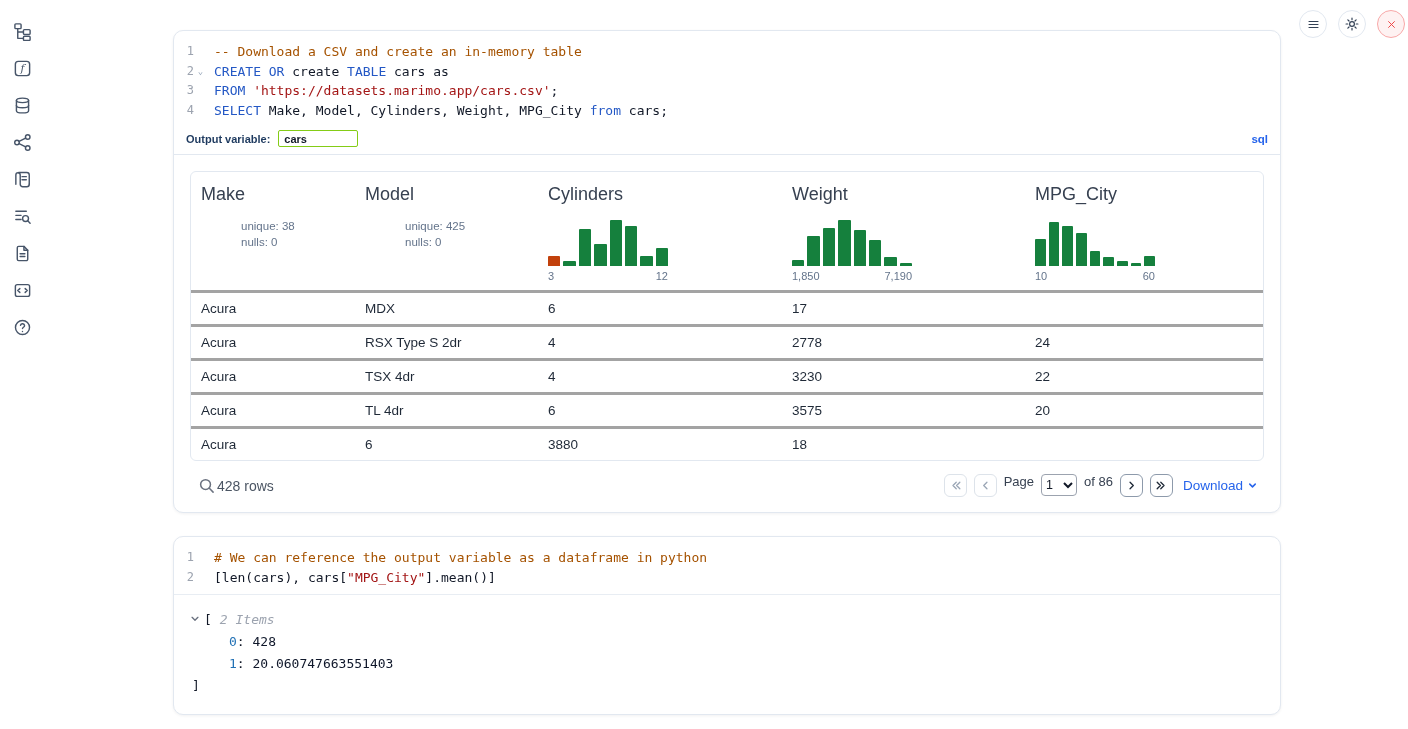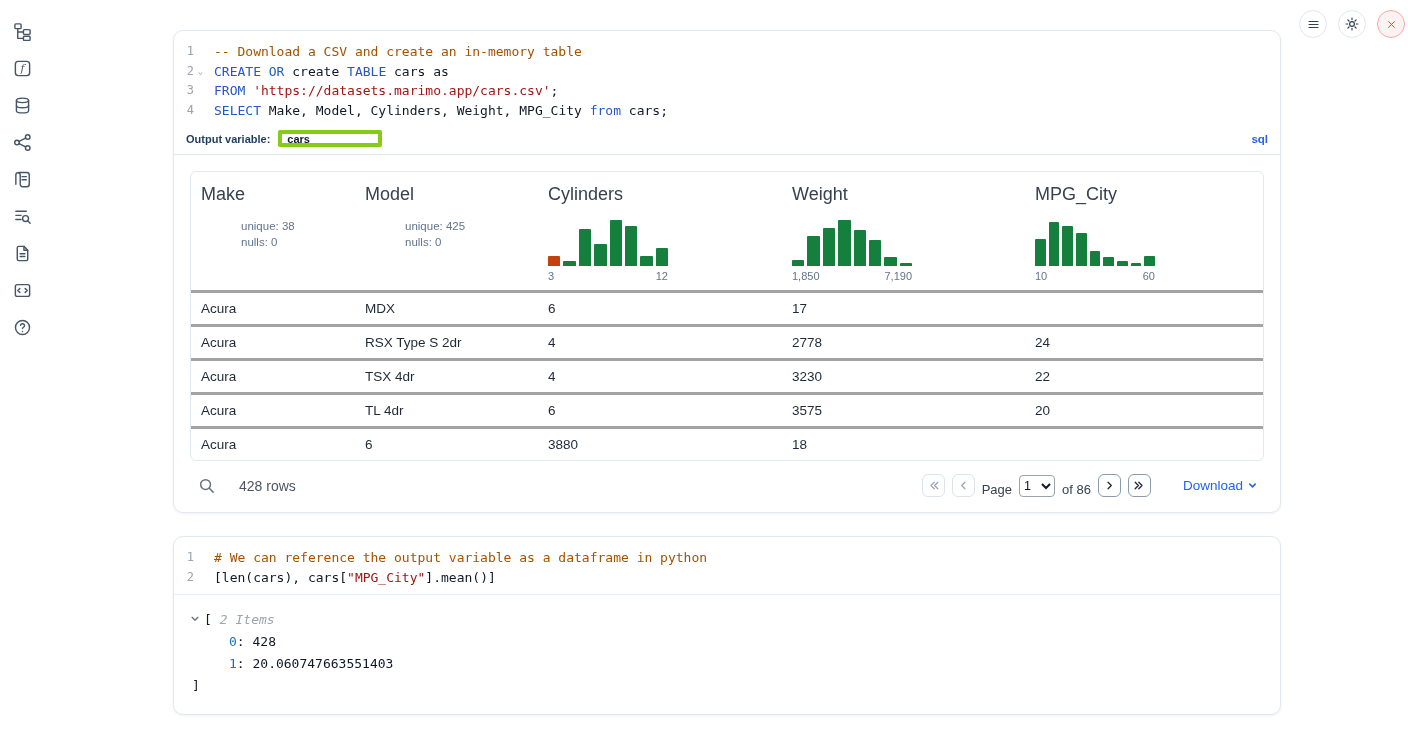--- a/index.html
+++ b/index.html
@@ -40,44 +40,44 @@
   .fold { width: 13px; flex: none; color: #94a3b8; font-size: 9px; text-align: center; line-height: 19.5px; }
   .code-text { padding-left: 7px; color: #111827; }
   .tok-plain   { color: #111827; }
   .tok-keyword { color: var(--keyword); }
   .tok-comment { color: var(--comment); }
   .tok-string  { color: var(--string); }
   
   .outvar-row { display: flex; align-items: center; gap: 8px; padding: 3px 12px 7px; border-bottom: 1px solid #e2e8f0; }
   .outvar-label { font-size: 11px; font-weight: 700; color: #1e3a5f; }
   .outvar-input {
-    width: 104px; height: 17px; border: 4px solid #84cc16; border-radius: 2px;
+    width: 80px; height: 17px; border: 1px solid #84cc16; border-radius: 2px;
     font-size: 11px; font-weight: 600; padding: 0 5px; color: #111827;
     font-family: "Liberation Sans", sans-serif;
   }
   .lang-badge { margin-left: auto; font-size: 11.5px; font-weight: 600; color: var(--accent); cursor: pointer; }
   
   .output-area { padding: 16px 16px 0; }
   .table-card { border: 1px solid #e2e8f0; border-radius: 6px; overflow: hidden; }
   .t-header { display: grid; grid-template-columns: 164px 183px 244px 243px 1fr; }
   .t-hcell { padding: 12px 10px 8px; height: 118px; display: flex; flex-direction: column; }
   .t-hlabel { font-size: 18px; color: #374151; font-weight: 500; cursor: pointer; }
   .t-stats { margin-top: 13px; font-size: 11.5px; color: #64748b; line-height: 16px; margin-left: 40px; }
   .hist { margin-top: auto; width: 120px; }
   .hist-bars { display: flex; align-items: flex-end; gap: 3px; height: 48px; }
   .hist-bar { flex: 1; background: var(--hist-green); border-radius: 1px 1px 0 0; min-width: 4px; }
   .hist-bar.hl { background: var(--hist-orange); }
   .hist-labels { display: flex; justify-content: space-between; font-size: 11px; color: #64748b; margin-top: 4px; }
   .t-row { display: grid; grid-template-columns: 164px 183px 244px 243px 1fr; border-top: 3px solid #a3a3a3; cursor: default; }
   .t-cell { padding: 8px 10px; font-size: 13.5px; color: #1f2937; }
   
-  .table-footer { display: flex; align-items: center; gap: 24px; padding: 13px 6px 15px 8px; }
+  .table-footer { display: flex; align-items: center; gap: 2px; padding: 13px 6px 15px 8px; }
   .search-btn { background: none; border: none; color: #6b7280; cursor: pointer; display:flex; }
   .rowcount { font-size: 14px; color: #4b5563; }
-  .pager { margin-left: auto; display: flex; align-items: flex-end; gap: 7px; }
+  .pager { margin-left: auto; display: flex; align-items: flex-start; gap: 7px; }
   .pg-btn {
     width: 23px; height: 23px; border-radius: 6px; background: #fff;
     display: flex; align-items: center; justify-content: center; cursor: pointer;
     border: 1px solid #cbd5e1; color: #475569;
   }
   .pg-btn.muted { border-color: #dde3ea; color: #9aa6b5; }
   .pg-btn.strong { border-color: #8d9aab; color: #1f2937; }
   .pg-text { font-size: 13px; color: #374151; }
   .page-select { width: 36px; height: 22px; font-size: 12.5px; border: 1px solid #9ca3af; border-radius: 4px; background: #fff; color: #111827; }
   .download-btn { background: none; border: none; color: var(--accent); font-size: 13.5px; display: flex; align-items: center; gap: 4px; cursor: pointer; margin-left: 8px; font-family: "Liberation Sans", sans-serif; }

